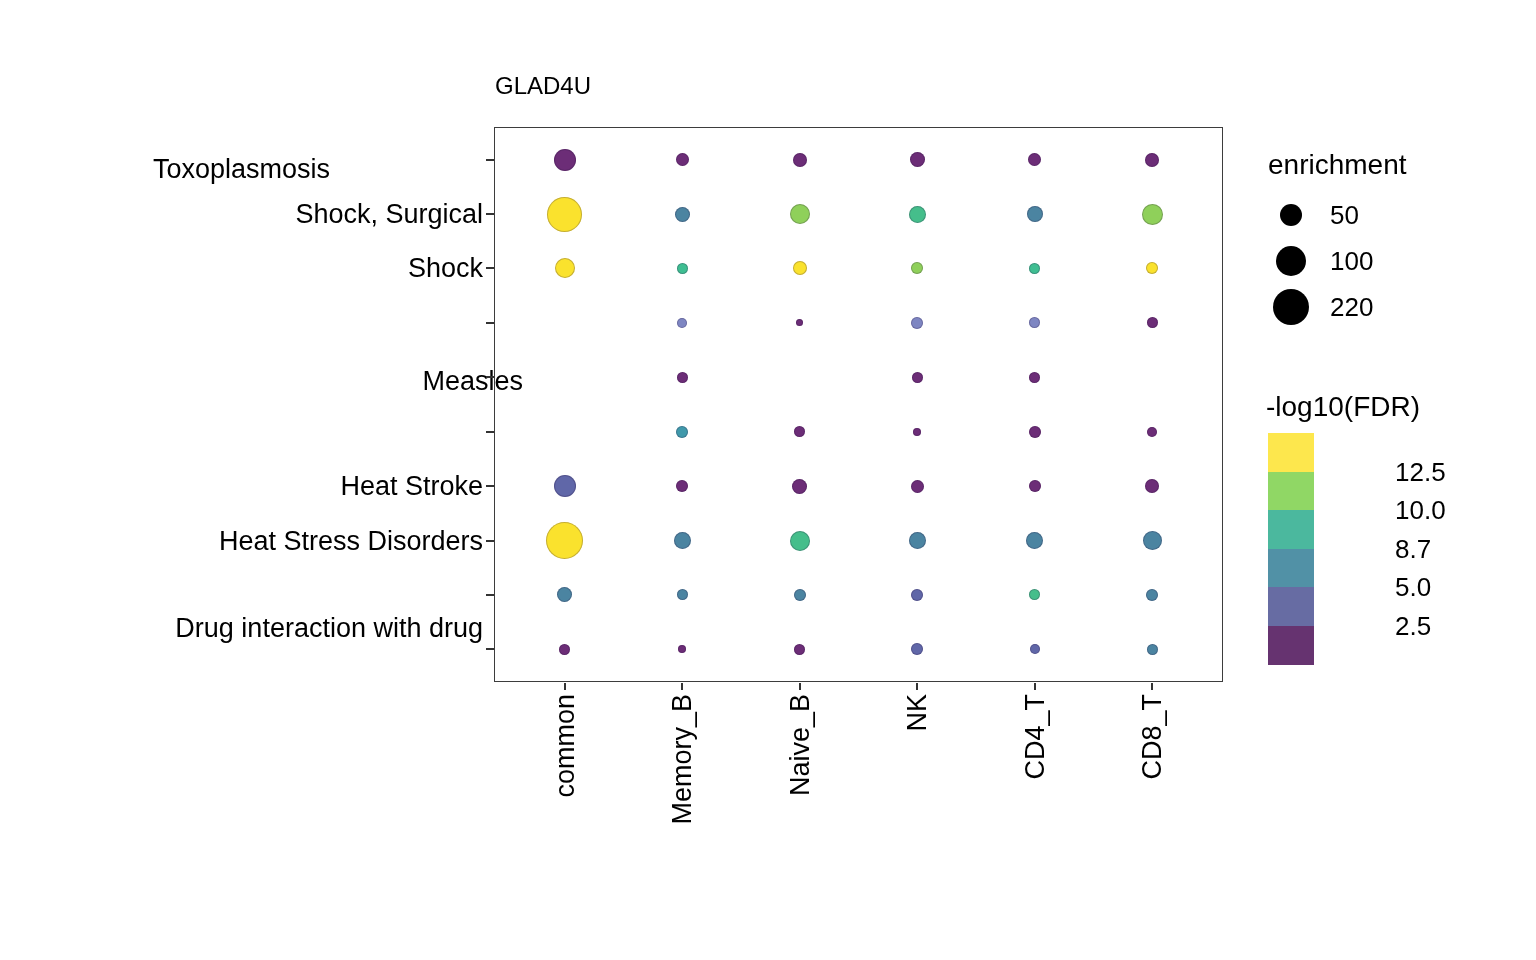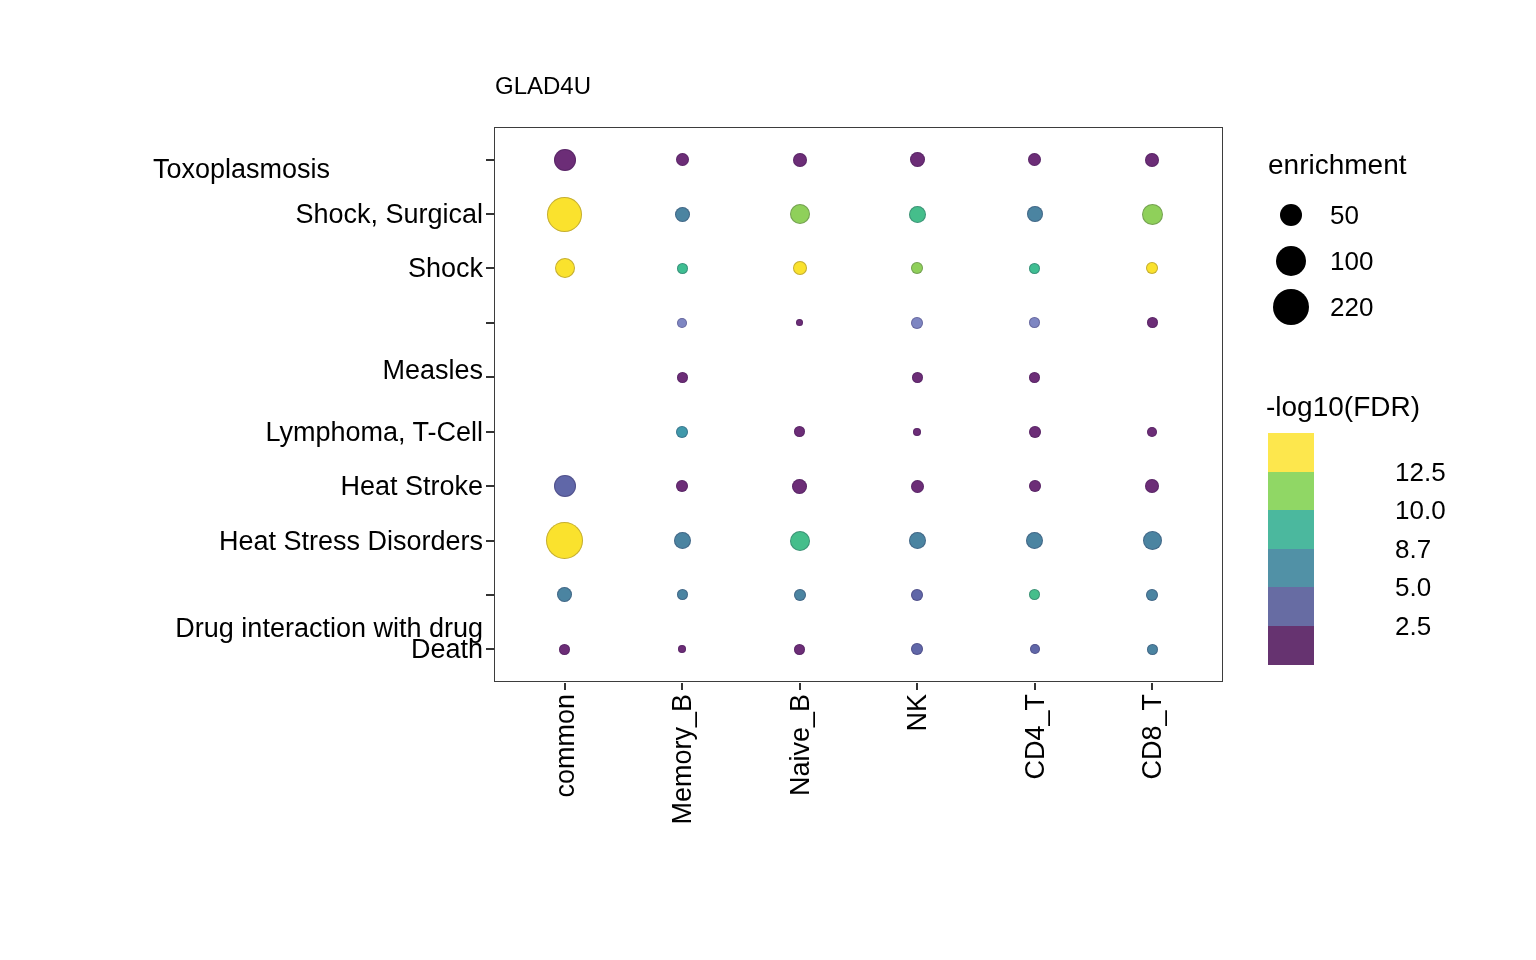--- a/index.html
+++ b/index.html
@@ -58,31 +58,29 @@
   <div class="panel"></div>
 
   <div class="layer" id="y-axis">
       <div class="ylab" style="top: 153px; text-align: center;">Toxoplasmosis</div>
       <div class="ytick" style="top: 158.647px;"></div>
       <div class="ylab" style="top: 198.059px;">Shock, Surgical</div>
       <div class="ytick" style="top: 213.059px;"></div>
       <div class="ylab" style="top: 252.471px;">Shock</div>
       <div class="ytick" style="top: 267.471px;"></div>
       <div class="ytick" style="top: 321.882px;"></div>
-      <div class="ylab" style="top: 354px;">Measles</div>
+      <div class="ylab" style="top: 365px; padding-left: 40px;">Measles</div>
       <div class="ytick" style="top: 376.294px;"></div>
-      <div class="ylab" style="top: 415.706px;">Lymphoma, T-Cell</div>
       <div class="ytick" style="top: 430.706px;"></div>
       <div class="ylab" style="top: 470.118px;">Heat Stroke</div>
       <div class="ytick" style="top: 485.118px;"></div>
       <div class="ylab" style="top: 524.529px;">Heat Stress Disorders</div>
       <div class="ytick" style="top: 539.529px;"></div>
       <div class="ylab" style="top: 612px;">Drug interaction with drug</div>
       <div class="ytick" style="top: 593.941px;"></div>
-      <div class="ylab" style="top: 633.353px;">Death</div>
       <div class="ytick" style="top: 648.353px;"></div>
     </div>
   <div class="layer" id="x-axis">
       <div class="xtick" style="left: 563.548px;"></div>
       <div class="xlab" style="left: 548.548px;">common</div>
       <div class="xtick" style="left: 681.129px;"></div>
       <div class="xlab" style="left: 666.129px;">Memory_B</div>
       <div class="xtick" style="left: 798.71px;"></div>
       <div class="xlab" style="left: 783.71px;">Naive_B</div>
       <div class="xtick" style="left: 916.29px;"></div>

